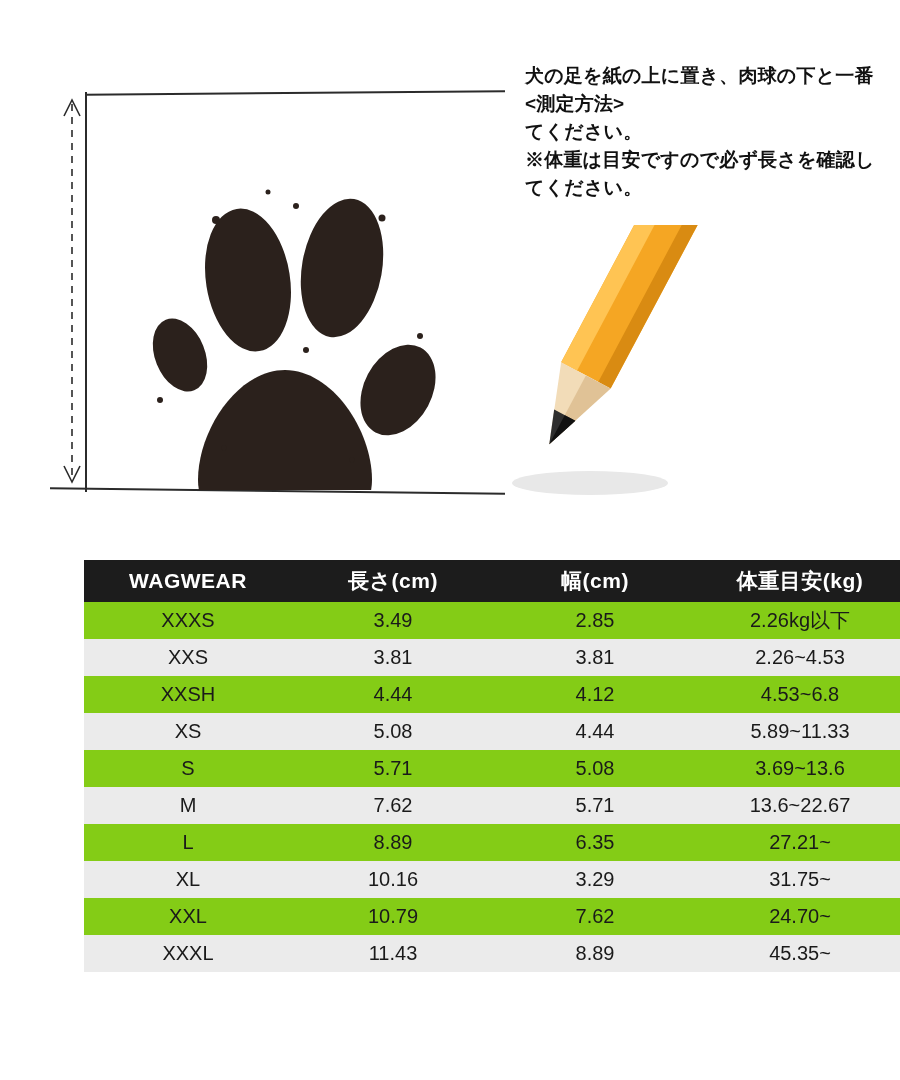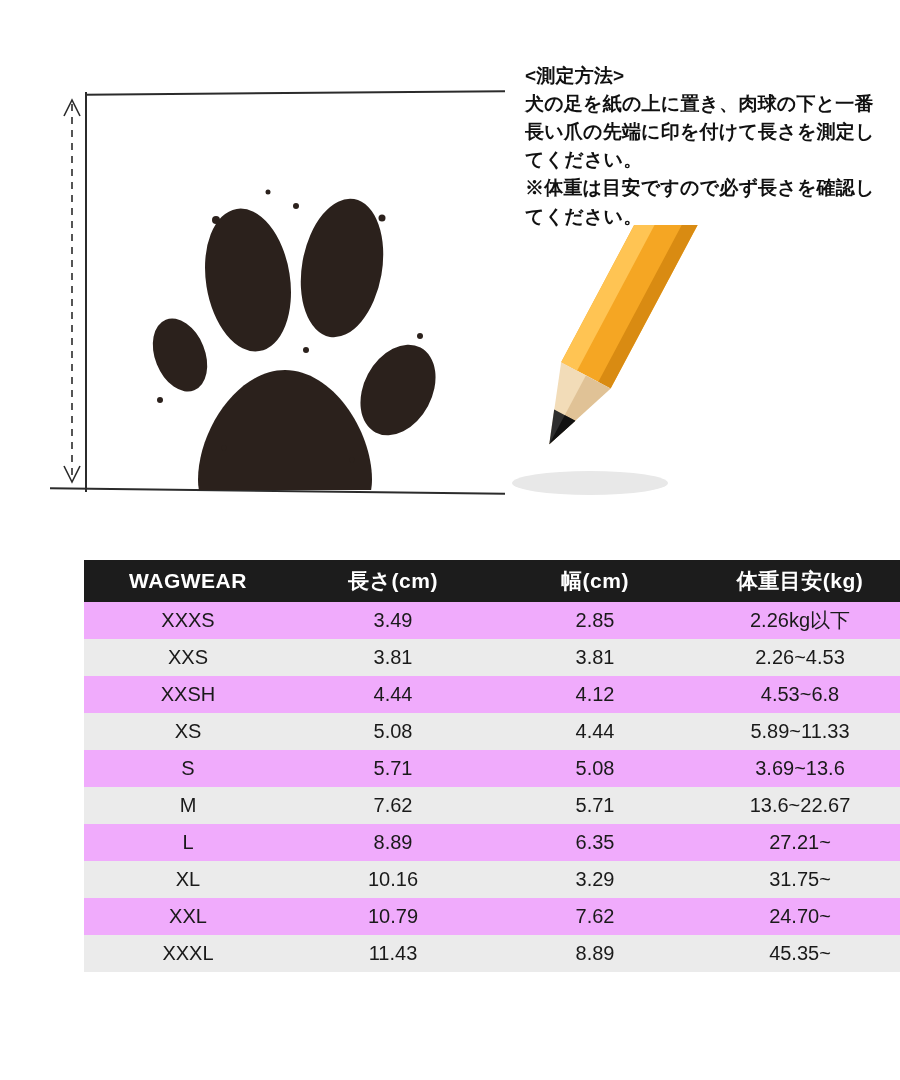--- a/index.html
+++ b/index.html
@@ -115,21 +115,21 @@
   }
   #size-table thead th {
     background: #1c1c1c;
     color: #ffffff;
     font-weight: 700;
     font-size: 21px;
     height: 42px;
     letter-spacing: 0.5px;
   }
   #size-table tbody tr.odd td {
-    background: #f0abfc;
+    background: #84cc16;
   }
   #size-table tbody tr.even td {
     background: #ebebeb;
     text-align: center;
   }
   #size-table col.c0 { width: 208px; }
   #size-table col.c1 { width: 202px; }
   #size-table col.c2 { width: 202px; }
   #size-table col.c3 { width: 208px; }
 </style>
@@ -179,23 +179,22 @@
         <circle cx="258" cy="440" r="3.5"></circle>
         <circle cx="186" cy="250" r="3"></circle>
         <circle cx="148" cy="92" r="2.5"></circle>
         <circle cx="232" cy="360" r="2.5"></circle>
         <circle cx="104" cy="348" r="2.5"></circle>
       </g>
     </svg>
   </div>
 
   <div id="instructions">
+    <span class="line">犬の足を紙の上に置き、肉球の下と一番</span>
     <span class="line">&lt;測定方法&gt;</span>
-    <span class="line">犬の足を紙の上に置き、肉球の下と一番</span>
-    <span class="line">長い爪の先端に印を付けて長さを測定し</span>
     <span class="line">てください。</span>
     <span class="line">※体重は目安ですので必ず長さを確認し</span>
     <span class="line">てください。</span>
   </div>
 
   <div id="pencil">
     <svg width="230" height="300" viewBox="0 0 230 300">
       <g transform="rotate(28 115 150)">
 
         <rect x="88" y="-40" width="56" height="190" fill="#f5a623"></rect>

